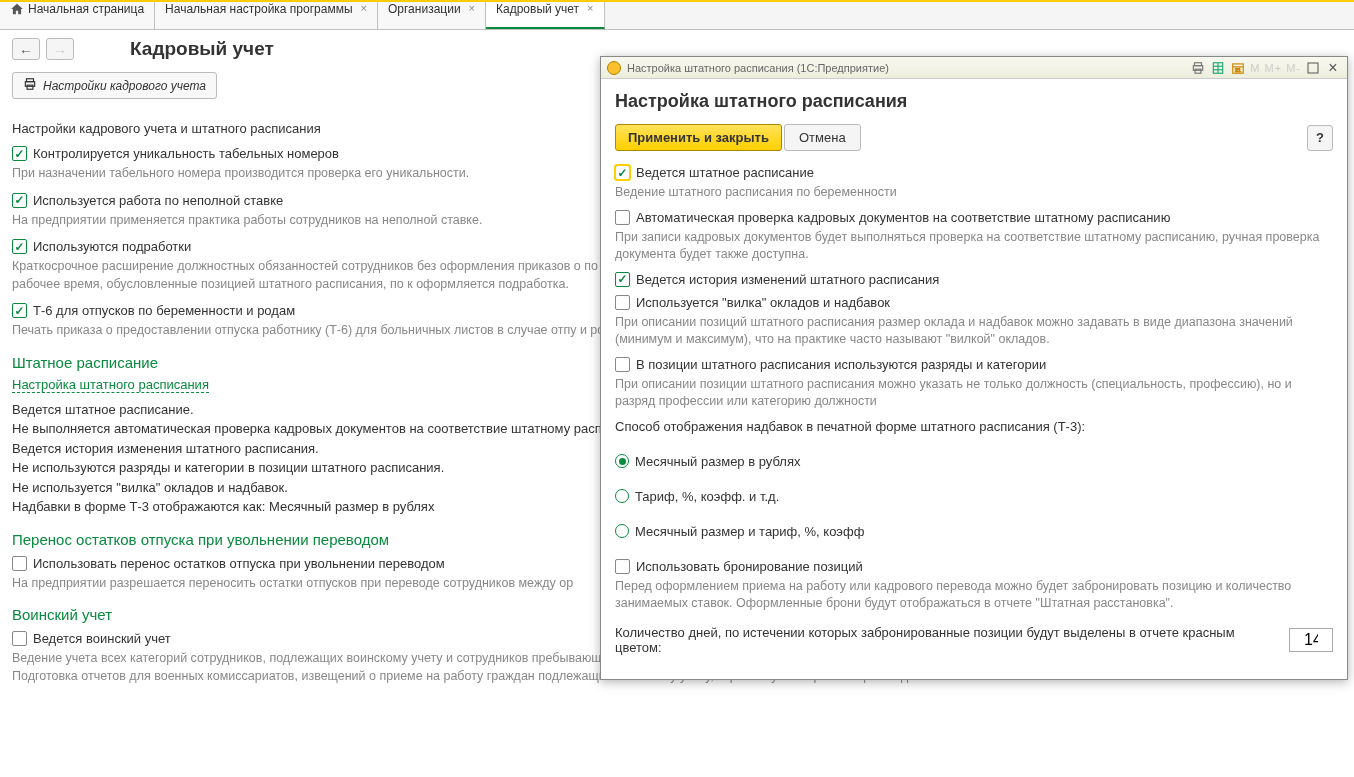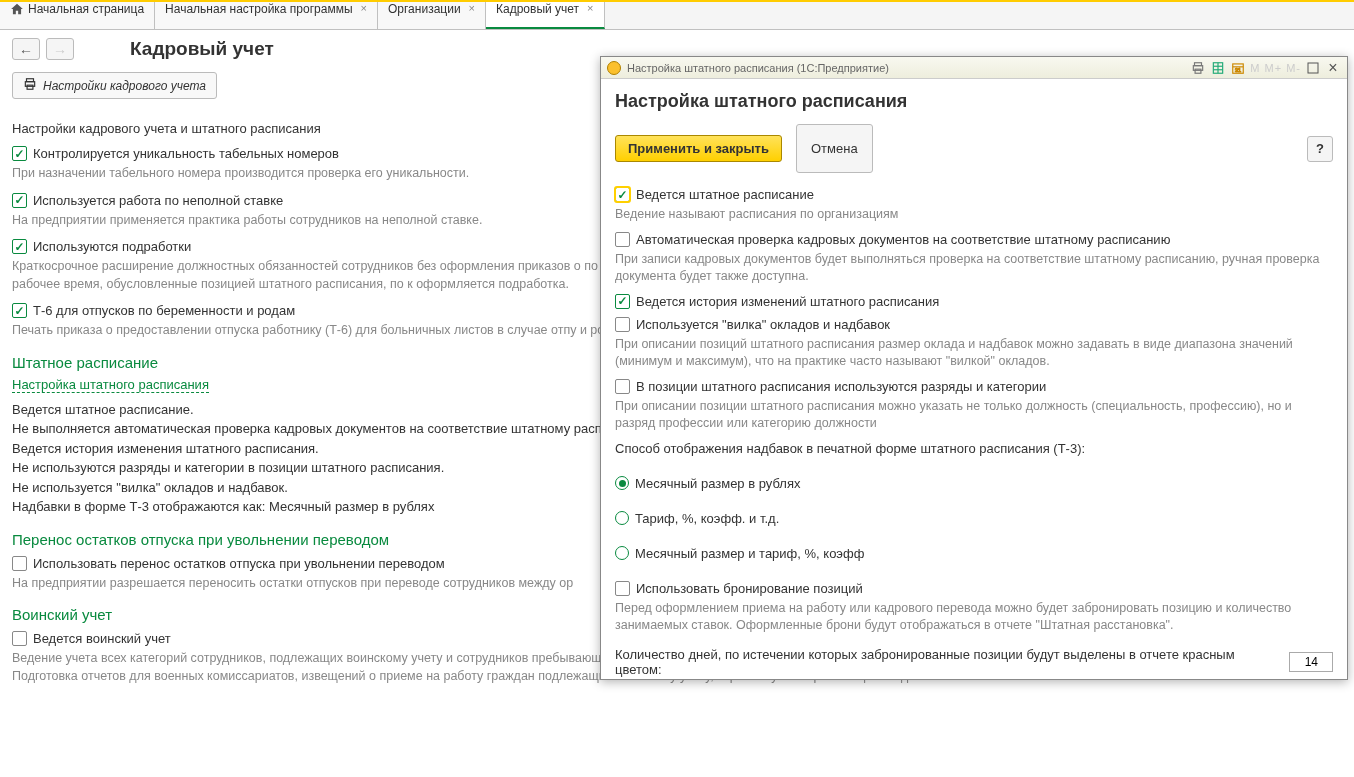--- a/index.html
+++ b/index.html
@@ -35,35 +35,35 @@
   .status-lines { margin: 8px 0; line-height: 1.5; font-size: 13px; }
 
   
   .dialog { position: absolute; top: 56px; left: 600px; width: 748px; height: 624px; border: 1px solid #888; background: #fff; box-shadow: 0 2px 10px rgba(0,0,0,0.3); }
   .dialog-titlebar { height: 22px; background: linear-gradient(#f8f8f0, #eeeedd); border-bottom: 1px solid #ccc; display: flex; align-items: center; padding: 0 6px; font-size: 11px; color: #666; gap: 6px; }
   .dialog-titlebar .tb-icons { margin-left: auto; display: flex; gap: 4px; align-items: center; }
   .dialog-titlebar .tb-icon { width: 16px; height: 16px; display: flex; align-items: center; justify-content: center; cursor: pointer; }
   .tb-disabled { color: #ccc; font-size: 11px; letter-spacing: 1px; }
   .dialog-body { padding: 12px 14px; }
   .dialog-heading { font-size: 18px; font-weight: bold; margin-bottom: 12px; }
-  .dialog-btn-row { display: flex; gap: 14px; align-items: center; margin-bottom: 14px; }
+  .dialog-btn-row { display: flex; gap: 2px; align-items: center; margin-bottom: 14px; }
   .btn-primary { background: linear-gradient(#ffe25a, #ffd000); border: 1px solid #aa8800; border-radius: 3px; padding: 5px 12px; font-weight: bold; cursor: pointer; font-size: 13px; }
-  .btn-secondary { background: #f5f5f5; border: 1px solid #bbb; border-radius: 3px; padding: 16px 14px; cursor: pointer; font-size: 13px; }
+  .btn-secondary { background: #f5f5f5; border: 1px solid #bbb; border-radius: 3px; padding: 5px 14px; cursor: pointer; font-size: 13px; }
   .btn-help { width: 26px; height: 26px; border: 1px solid #bbb; border-radius: 3px; background: #f5f5f5; margin-left: auto; cursor: pointer; display: flex; align-items: center; justify-content: center; font-weight: bold; }
 
   .d-checkbox-row { display: flex; align-items: center; gap: 6px; margin: 8px 0 2px 0; }
   .d-checkbox-row.hilite .cb { outline: 2px solid #ffd000; outline-offset: -1px; }
   .d-desc { color: #888; font-size: 12.5px; margin: 4px 0 8px 0; line-height: 1.4; }
 
   .radio-row { display: flex; align-items: center; gap: 6px; margin: 20px 0; }
   .radio { width: 14px; height: 14px; border: 1px solid #098a3f; border-radius: 50%; display: flex; align-items: center; justify-content: center; background: #fff; }
   .radio.selected::after { content: ""; width: 7px; height: 7px; background: #098a3f; border-radius: 50%; }
 
   .d-input-row { display: flex; align-items: center; gap: 8px; margin-top: 12px; justify-content: space-between; }
-  .d-input-row input { width: 44px; border: 1px solid #aaa; padding: 2px 14px; text-align: right; font-size: 12px; }
+  .d-input-row input { width: 44px; border: 1px solid #aaa; padding: 2px 14px; text-align: right; font-size: 16px; }
 
   .ic-1c { width: 14px; height: 14px; background: #fbc02d; border-radius: 50%; border: 1px solid #b08000; }
 </style>
 </head>
 <body>
 
 <div class="top-yellow-bar"></div>
 
 <div class="tabs-bar">
   <div class="tab">
@@ -201,21 +201,21 @@
     <div class="dialog-btn-row">
       <div class="btn-primary">Применить и закрыть</div>
       <div class="btn-secondary">Отмена</div>
       <div class="btn-help">?</div>
     </div>
 
     <div class="d-checkbox-row hilite">
       <div class="cb checked"></div>
       <span>Ведется штатное расписание</span>
     </div>
-    <div class="d-desc">Ведение называют расписания по организациям</div>
+    <div class="d-desc">Ведение штатного расписания по беременности</div>
 
     <div class="d-checkbox-row">
       <div class="cb plain"></div>
       <span>Автоматическая проверка кадровых документов на соответствие штатному расписанию</span>
     </div>
     <div class="d-desc">При записи кадровых документов будет выполняться проверка на соответствие штатному расписанию, ручная проверка документа будет также доступна.</div>
 
     <div class="d-checkbox-row">
       <div class="cb checked"></div>
       <span>Ведется история изменений штатного расписания</span>

